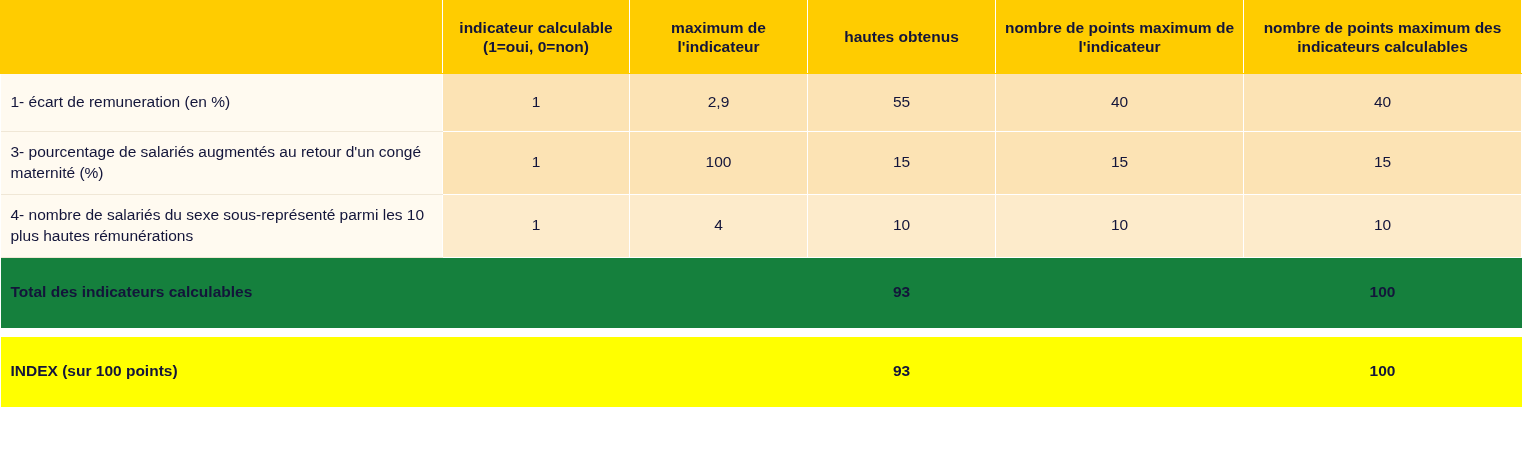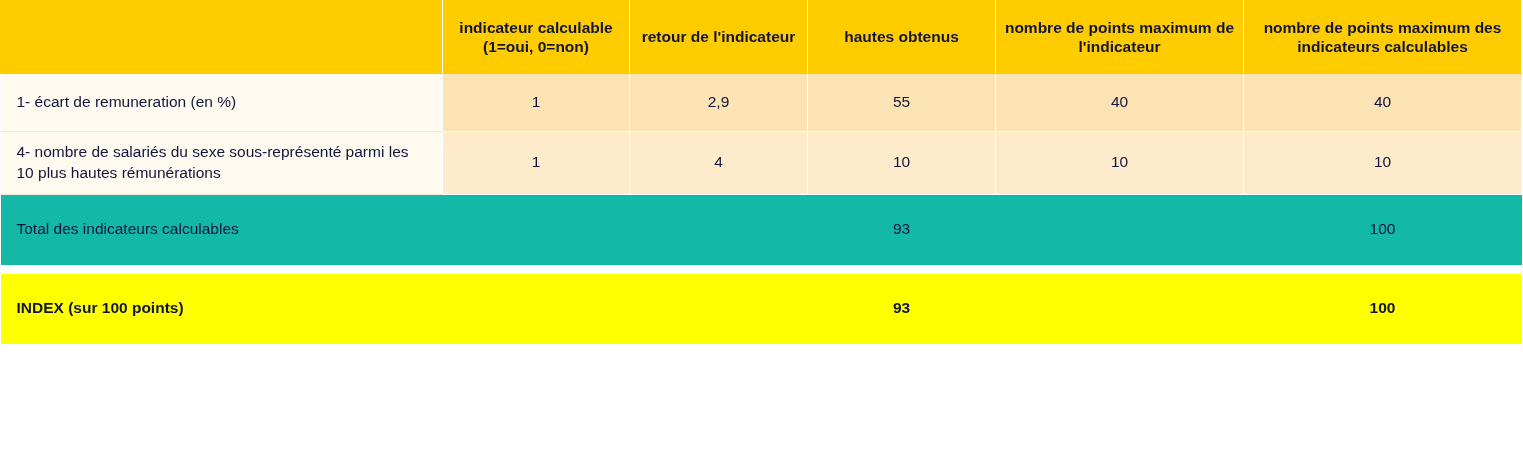--- a/index.html
+++ b/index.html
@@ -49,21 +49,21 @@
   }
   thead th.sep {
     border-left: 1px solid #ffffff;
     border-right: 1px solid #ffffff;
   }
 
   tbody td {
     font-size: 15.5px;
     color: #13153a;
     vertical-align: middle;
-    padding: 10px 16px;
+    padding: 10px 10px;
     line-height: 1.35;
   }
   tbody tr.data-row td.label {
     text-align: left;
     background: #FFFAF0;
     border-bottom: 1px solid #f0e7d6;
     border-right: 1px solid #ffffff;
   }
   tbody tr.data-row td.num {
     text-align: center;
@@ -72,22 +72,22 @@
     border-left: 1px solid #ffffff;
     border-right: 1px solid #ffffff;
   }
   tbody tr.data-row.alt td.num {
     background: #FDEBCB;
   }
   tbody tr.data-row { height: 58px; }
   tbody tr.data-row.tall { height: 62px; }
 
   tbody tr.total-row td {
-    background: #14b8a6;
-    font-weight: normal;
+    background: #15803d;
+    font-weight: bold;
     height: 50px;
     border-bottom: 1px solid #ffffff;
   }
   tbody tr.total-row td.label { text-align: left; }
   tbody tr.total-row td.num { text-align: center; }
 
   tbody tr.index-row td {
     background: #FFFF00;
     font-weight: bold;
     height: 50px;
@@ -113,34 +113,42 @@
         <col class="c1">
         <col class="c2">
         <col class="c3">
         <col class="c4">
         <col class="c5">
     </colgroup>
     <thead>
       <tr>
         <th class="corner"></th>
         <th class="sep">indicateur calculable (1=oui, 0=non)</th>
-        <th class="sep">retour de l'indicateur</th>
+        <th class="sep">maximum de l'indicateur</th>
         <th class="sep">hautes obtenus</th>
         <th class="sep">nombre de points maximum de l'indicateur</th>
         <th class="sep">nombre de points maximum des indicateurs calculables</th>
       </tr>
     </thead>
     <tbody>
       <tr class="data-row">
         <td class="label">1- écart de remuneration (en %)</td>
         <td class="num">1</td>
         <td class="num">2,9</td>
         <td class="num">55</td>
         <td class="num">40</td>
         <td class="num">40</td>
+      </tr>
+      <tr class="data-row tall">
+        <td class="label">3- pourcentage de salariés augmentés au retour d'un congé maternité (%)</td>
+        <td class="num">1</td>
+        <td class="num">100</td>
+        <td class="num">15</td>
+        <td class="num">15</td>
+        <td class="num">15</td>
       </tr>
       <tr class="data-row tall alt">
         <td class="label">4- nombre de salariés du sexe sous-représenté parmi les 10 plus hautes rémunérations</td>
         <td class="num">1</td>
         <td class="num">4</td>
         <td class="num">10</td>
         <td class="num">10</td>
         <td class="num">10</td>
       </tr>
       <tr class="total-row">

